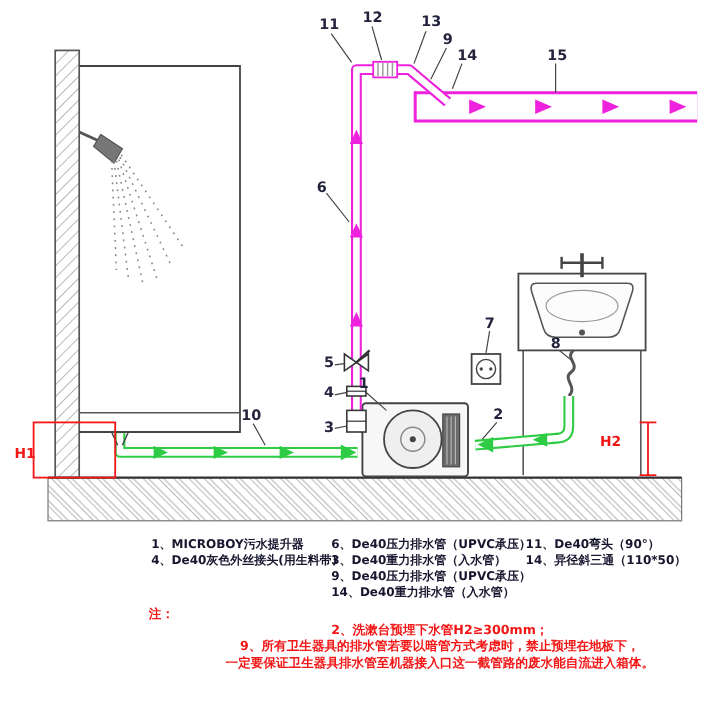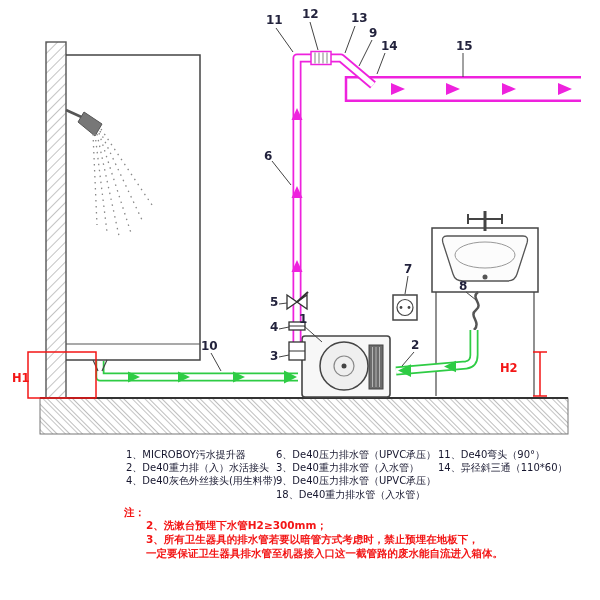--- a/index.html
+++ b/index.html
@@ -1,27 +1,27 @@
 <!DOCTYPE html>
 <html><head>
 <meta charset="utf-8">
 <style>
   html,body{margin:0;padding:0;width:600px;height:600px;background:#ffffff;overflow:hidden;}
   body{font-family:"DejaVu Sans","Liberation Sans",sans-serif;}
   .stage{position:relative;width:600px;height:600px;background:#fff;}
   svg{display:block;}
   .num{font-size:12px;font-weight:700;fill:#23233d;}
   .dim{font-size:11.5px;font-weight:700;fill:#f31616;}
-  .legend{display:flex;margin:3px 0 0 126px;color:#16162e;font-size:10px;font-weight:400;line-height:13.2px;white-space:nowrap;}
+  .legend{display:flex;margin:3px 0 0 126px;color:#16162e;font-size:10px;font-weight:700;line-height:13.2px;white-space:nowrap;}
   .legend .col{margin-right:10px;}
   .legend .col1{width:140px;}
   .legend .col2{width:152px;}
   .notes{margin:5px 0 0 124px;color:#f31616;font-size:10.5px;font-weight:700;line-height:13.6px;white-space:nowrap;}
   .note-first{display:flex;}
-  .notes .cont{margin-left:22px;}
+  .notes .cont{margin-left:9px;text-align:center;}
 </style>
 </head>
 <body>
 
 <div class="stage">
 
 <svg width="600" height="445" viewBox="0 0 600 445">
   <defs>
     <pattern id="hatch-wall" width="7" height="7" patternTransform="rotate(45)" patternUnits="userSpaceOnUse">
       <line x1="0" y1="0" x2="0" y2="7" stroke="#8a8a8a" stroke-width="1"></line>
@@ -181,37 +181,36 @@
     <text x="302" y="18" class="num">12</text>
     <text x="351" y="22" class="num">13</text>
     <text x="381" y="50" class="num">14</text>
     <text x="456" y="50" class="num">15</text>
   </g>
 </svg>
 
 <div class="legend">
   <div class="col col1">
     <div>1、MICROBOY污水提升器</div>
-    <div>2、De40重力排（入）水活接头</div>
     <div>4、De40灰色外丝接头(用生料带)</div>
   </div>
   <div class="col col2">
     <div>6、De40压力排水管（UPVC承压）</div>
     <div>3、De40重力排水管（入水管）</div>
     <div>9、De40压力排水管（UPVC承压）</div>
-    <div>18、De40重力排水管（入水管）</div>
+    <div>14、De40重力排水管（入水管）</div>
   </div>
   <div class="col col3">
     <div>11、De40弯头（90°）</div>
-    <div>14、异径斜三通（110*60）</div>
+    <div>14、异径斜三通（110*50）</div>
   </div>
 </div>
 
 <div class="notes">
   <div class="note-first">
     <span>注：</span>
   </div>
   <div class="cont">2、洗漱台预埋下水管H2≥300mm；</div>
-  <div class="cont">3、所有卫生器具的排水管若要以暗管方式考虑时，禁止预埋在地板下，</div>
+  <div class="cont">9、所有卫生器具的排水管若要以暗管方式考虑时，禁止预埋在地板下，</div>
   <div class="cont">一定要保证卫生器具排水管至机器接入口这一截管路的废水能自流进入箱体。</div>
 </div>
 
 </div>
 
 </body></html>

